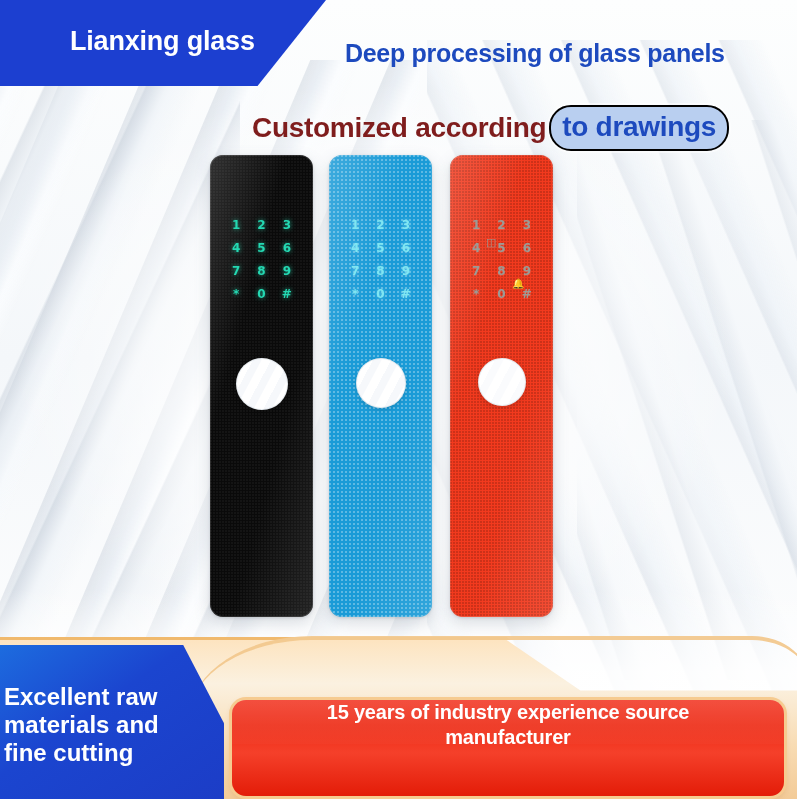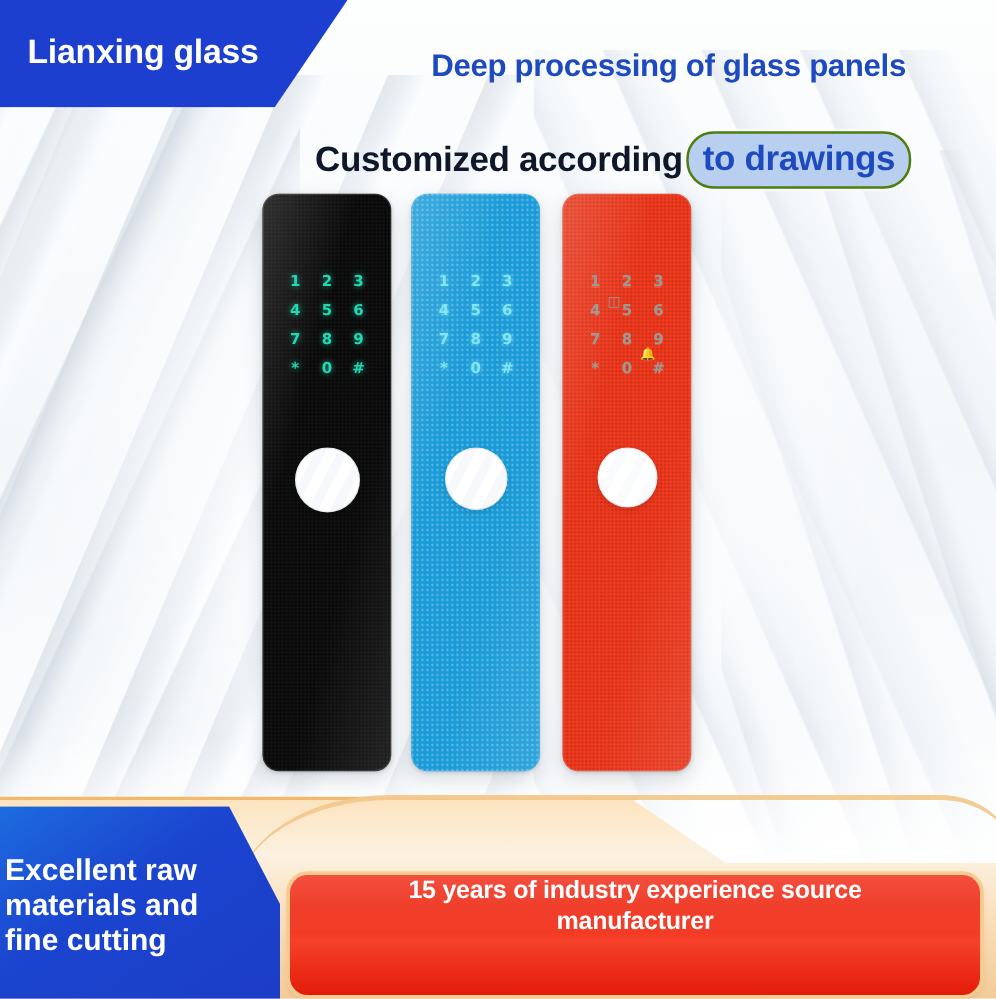--- a/index.html
+++ b/index.html
@@ -95,20 +95,21 @@
 
   
   .brand-tag {
     position: absolute;
     left: 0; top: 0;
     width: 278px; height: 86px;
     background: #1c3fd0;
     clip-path: polygon(0 0, 100% 0, 79% 100%, 0 100%);
     display: flex;
     align-items: center;
+    padding-left: 48px;
   }
   .brand-tag-text {
     color: #ffffff;
     font-size: 27px;
     font-weight: bold;
     letter-spacing: -0.2px;
     padding-left: 22px;
     margin-top: -4px;
     white-space: nowrap;
   }
@@ -124,32 +125,32 @@
   }
 
   .subline-wrap {
     position: absolute;
     left: 252px; top: 105px;
     display: flex;
     align-items: center;
     white-space: nowrap;
   }
   .subline-a {
-    color: #0f172a;
+    color: #7f1d1d;
     font-size: 28px;
     font-weight: bold;
     letter-spacing: -0.3px;
   }
   .subline-hl {
     color: #1d4abe;
     font-size: 28px;
     font-weight: bold;
     letter-spacing: -0.3px;
     background: #b9cff0;
-    border: 2px solid #4d7c0f;
+    border: 2px solid #000000;
     border-radius: 22px;
     padding: 4px 11px 6px 11px;
     margin-left: 3px;
     box-shadow: 0 0 0 2px rgba(255,255,255,0.55);
   }
 
   
   .panel {
     position: absolute;
     top: 155px;

